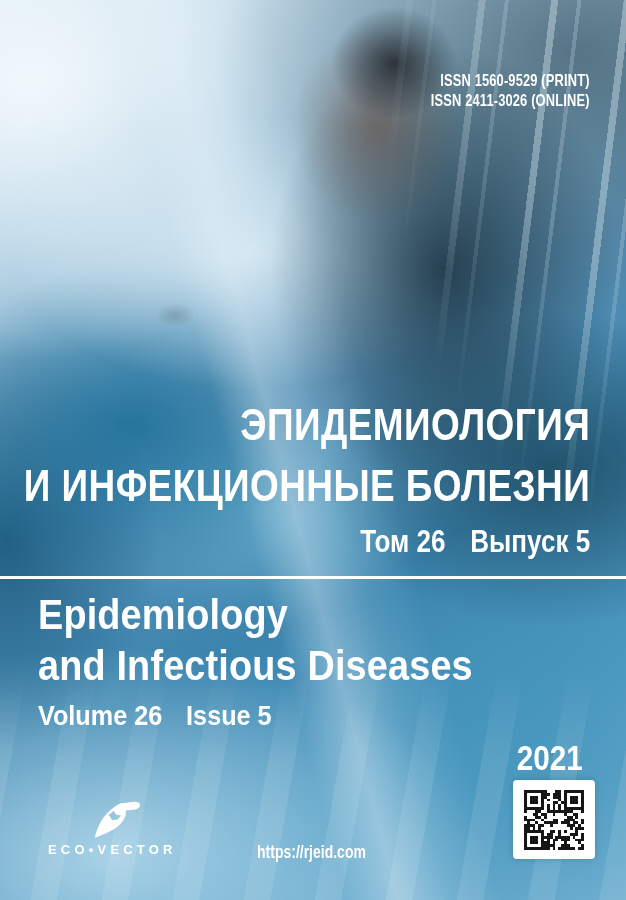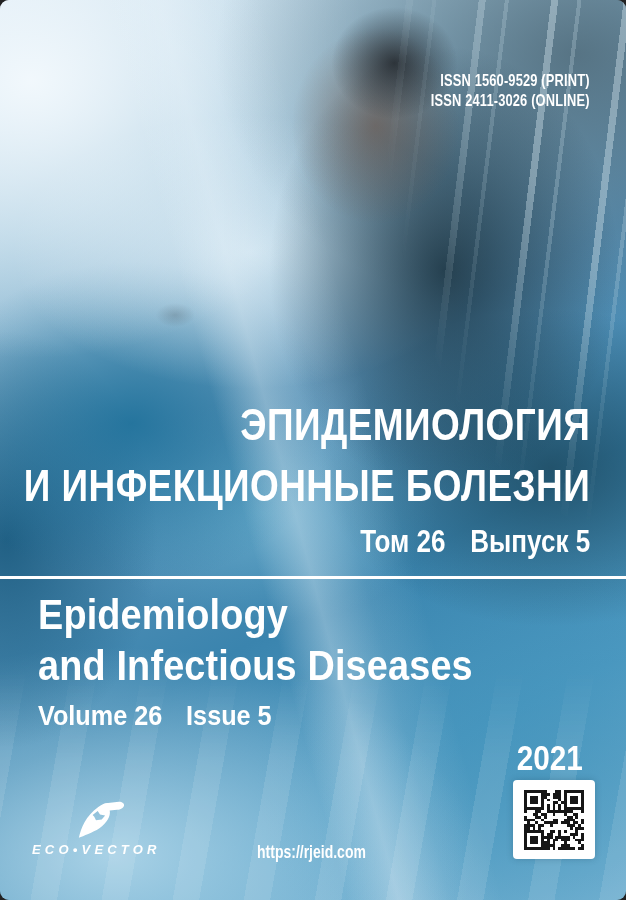--- a/index.html
+++ b/index.html
@@ -3,21 +3,20 @@
 <meta charset="utf-8">
 <style>
   html,body{margin:0;padding:0;background:#222;}
   .cover{
     position:relative;
     width:626px;height:900px;
     overflow:hidden;
     font-family:"Liberation Sans", sans-serif;
     color:#fff;
     margin:0 auto;
-    border-radius:9px;
   }
   
   .bg{
     position:absolute;inset:0;
     background:
       linear-gradient(75deg, transparent 40%, rgba(232,243,250,0.38) 46%, rgba(232,243,250,0.12) 52%, transparent 58%),
       radial-gradient(ellipse 90px 80px at 63% 7%, rgba(20,22,26,0.75), transparent 70%),
       radial-gradient(ellipse 120px 140px at 60% 14%, rgba(112,78,60,0.55), transparent 70%),
       radial-gradient(ellipse 250px 320px at 71% 30%, rgba(18,40,52,0.80), transparent 70%),
       radial-gradient(ellipse 320px 220px at 88% 52%, rgba(20,56,73,0.65), transparent 72%),
@@ -73,21 +72,21 @@
     top:738px;right:43px;font-size:35px;font-weight:bold;
     transform:scaleX(0.85);transform-origin:100% 0;
   }
   .qr-box{
     top:780px;right:31px;width:82px;height:79px;
     background:#fff;border-radius:4px;
     display:flex;align-items:center;justify-content:center;
     box-shadow:0 0 6px rgba(20,60,80,0.25);
   }
   .qr-box svg{width:60px;height:60px;display:block;}
-  .logo{left:28px;top:799px;width:132px;text-align:right;font-style:italic;}
+  .logo{left:44px;top:799px;width:132px;text-align:right;}
   .logo svg{display:block;width:58px;height:40px;margin:0 0 3px 47px;}
   .logo-text{
     font-size:13px;font-weight:600;letter-spacing:4.2px;
     padding-left:4px;white-space:nowrap;color:#fff;
   }
   .url{
     left:257px;top:842px;font-size:17.5px;font-weight:bold;
     transform:scaleX(0.80);transform-origin:0 0;white-space:nowrap;
   }
 </style>

